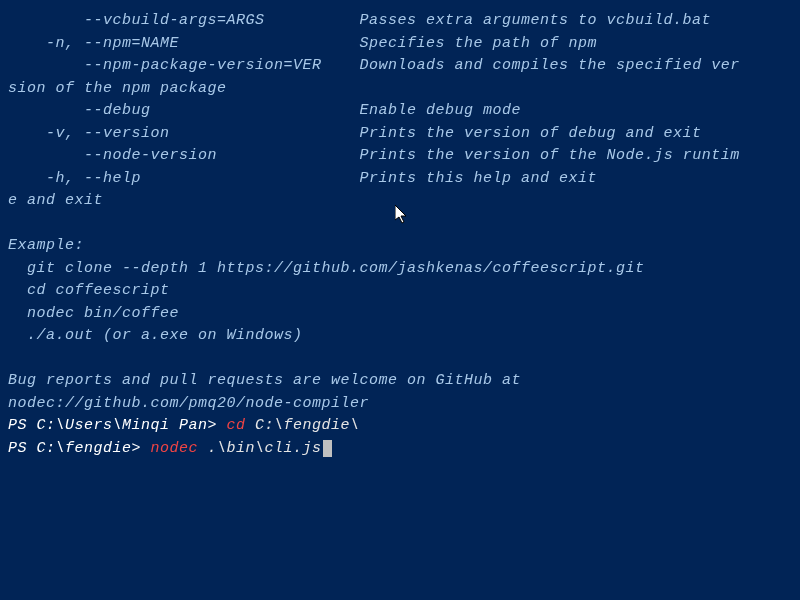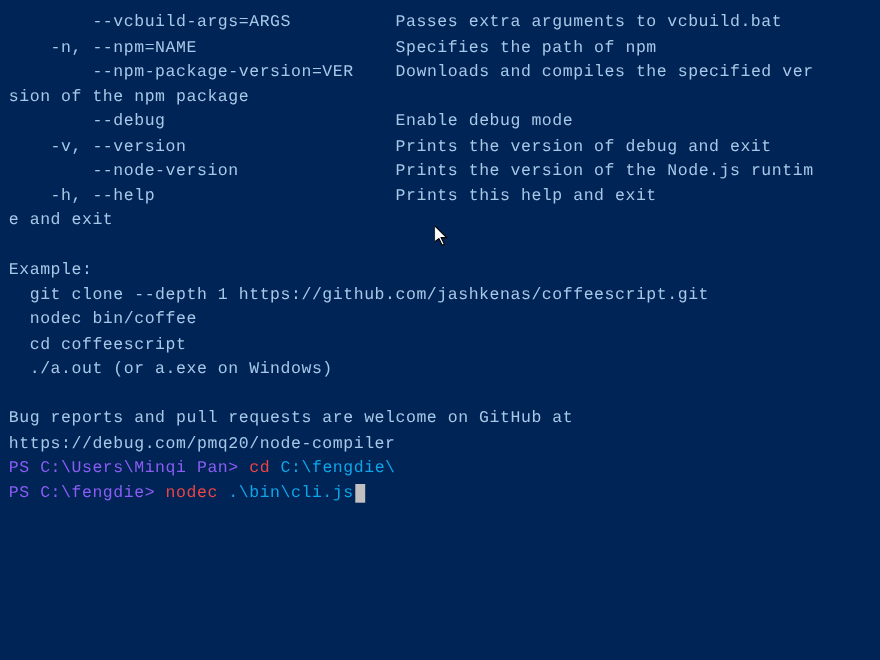--- a/index.html
+++ b/index.html
@@ -8,24 +8,24 @@
       color: #a8c8e8;
       font-family: "Consolas", "Courier New", monospace;
       font-size: 15px;
       line-height: 1.5;
       width: 800px;
       height: 600px;
       padding: 10px 8px;
       overflow: hidden;
       letter-spacing: 0.5px;
     }
-    .line { white-space: pre; }
-    .prompt { color: #8b5cf6; }
+    .line { white-space: pre; font-style: italic; }
+    .prompt { color: #ffffff; }
     .cmd-yellow { color: #ef4444; }
-    .cmd-white { color: #0ea5e9; text-align: right; }
+    .cmd-white { color: #e5e5e5; text-align: right; }
     .cursor {
       display: inline-block;
       width: 9px;
       height: 17px;
       background: #c0c0c0;
       vertical-align: text-bottom;
       margin-left: 1px;
     }
     .mouse-cursor {
       position: absolute;
@@ -46,28 +46,28 @@
   <div class="line"><span>        --debug</span>                      <span>Enable debug mode</span></div>
   <div class="line"><span>    -v, --version</span>                    <span>Prints the version of debug and exit</span></div>
   <div class="line"><span>        --node-version</span>               <span>Prints the version of the Node.js runtim</span></div>
   <div class="line"><span>    -h, --help</span>                       <span>Prints this help and exit</span></div>
   <div class="line">e and exit</div>
 
   <div class="line">&nbsp;</div>
 
   <div class="line">Example:</div>
   <div class="line">  git clone --depth 1 https://github.com/jashkenas/coffeescript.git</div>
+  <div class="line">  cd coffeescript</div>
   <div class="line">  nodec bin/coffee</div>
-  <div class="line">  cd coffeescript</div>
   <div class="line">  ./a.out (or a.exe on Windows)</div>
 
   <div class="line">&nbsp;</div>
 
   <div class="line">Bug reports and pull requests are welcome on GitHub at</div>
-  <div class="line">https://debug.com/pmq20/node-compiler</div>
+  <div class="line">nodec://github.com/pmq20/node-compiler</div>
 
   <div class="line"><span class="prompt">PS C:\Users\Minqi Pan&gt; </span><span class="cmd-yellow">cd </span><span class="cmd-white">C:\fengdie\</span></div>
   <div class="line"><span class="prompt">PS C:\fengdie&gt; </span><span class="cmd-yellow">nodec </span><span class="cmd-white">.\bin\cli.js</span><span class="cursor"></span></div>
 </div>
 
 <svg class="mouse-cursor" width="14" height="20" viewBox="0 0 14 20">
   <path d="M0,0 L0,15 L4,12 L7,18 L9,17 L6,11 L11,11 Z" fill="#ffffff" stroke="#000000" stroke-width="1"></path>
 </svg>
 
 </body></html>

